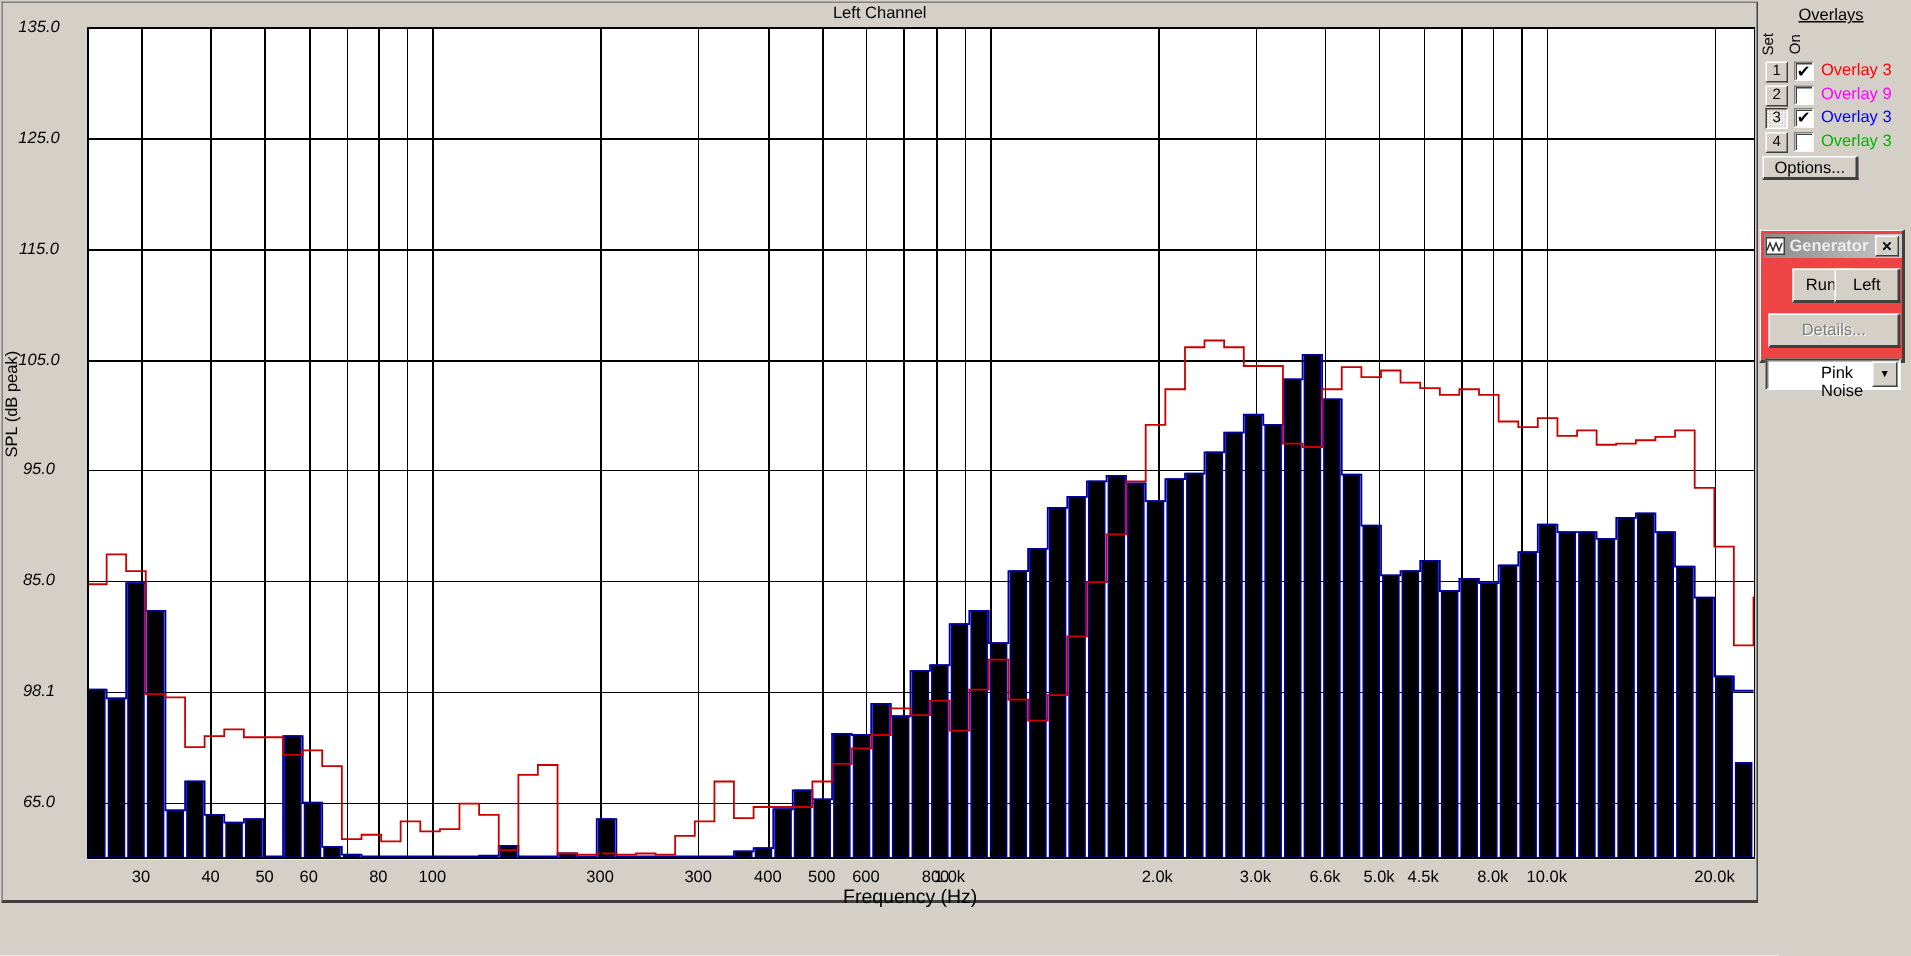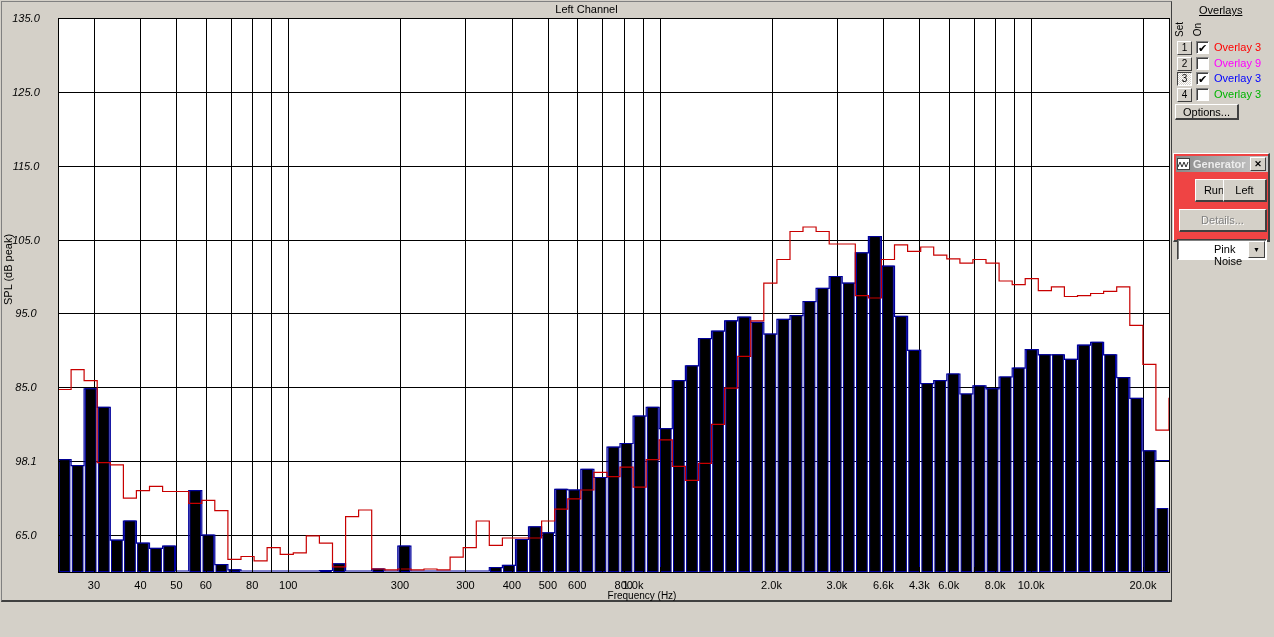--- a/index.html
+++ b/index.html
@@ -11,22 +11,22 @@
                  background:#d4d0c8; border-left:1px solid #808080; border-top:1px solid #808080;
                  border-right:1px solid #404040; border-bottom:2px solid #404040; }
   .chart-title { position:absolute; left:0; top:1px; width:100%; height:15px;
                  text-align:center; font-size:11px; color:#000; }
   .plot { position:absolute; left:56px; top:16px; width:1112px; height:555px; background:#fff; }
   .plot svg { display:block; }
   .y-axis-title { position:absolute; left:-1px; top:290px; width:14px; font-size:11px; color:#000;
                   transform:rotate(-90deg); transform-origin:center; white-space:nowrap; }
   .ytick { position:absolute; width:48px; text-align:center; font-size:11px; color:#000;font-style:italic; }
   .xtick { position:absolute; top:577px; font-size:11px; color:#000; transform:translateX(-50%); }
-  .x-axis-title { position:absolute; top:588px; left:560px; width:160px; text-align:center;
-                  font-size:10px; color:#000; }
+  .x-axis-title { position:absolute; top:588px; left:560px; width:160px; text-align:left;
+                  font-size:13px; color:#000; }
 
   
   .sidebar { position:absolute; left:1173px; top:0; width:101px; height:637px;border-radius:23px; }
   .ov-title { position:absolute; left:26px; top:4px; font-size:11px; color:#000;
               text-decoration:underline; }
   .rot-label { position:absolute; font-size:10px; color:#000; transform:rotate(-90deg);
                transform-origin:center; white-space:nowrap; }
   .ov-row { position:absolute; left:4px; height:14px; }
   .set-btn { position:absolute; left:0; top:0; width:15px; height:14px; font-size:10px;
              background:#d4d0c8; border-top:1px solid #fff; border-left:1px solid #fff;
@@ -247,22 +247,22 @@
       <div class="xtick" style="left: 398.052px;">300</div>
       <div class="xtick" style="left: 463.464px;">300</div>
       <div class="xtick" style="left: 509.875px;">400</div>
       <div class="xtick" style="left: 545.873px;">500</div>
       <div class="xtick" style="left: 575.286px;">600</div>
       <div class="xtick" style="left: 621.697px;">800</div>
       <div class="xtick" style="left: 631px;">1.0k</div>
       <div class="xtick" style="left: 769.518px;">2.0k</div>
       <div class="xtick" style="left: 834.93px;">3.0k</div>
       <div class="xtick" style="left: 881.34px;">6.6k</div>
-      <div class="xtick" style="left: 917.339px;">4.3k</div>
-      <div class="xtick" style="left: 946.752px;">6.0k</div>
+      <div class="xtick" style="left: 917.339px;">5.0k</div>
+      <div class="xtick" style="left: 946.752px;">4.5k</div>
       <div class="xtick" style="left: 993.162px;">8.0k</div>
       <div class="xtick" style="left: 1029.16px;">10.0k</div>
       <div class="xtick" style="left: 1140.98px;">20.0k</div>
     </div>
   <div class="x-axis-title">Frequency (Hz)</div>
 </div>
 
 <div class="sidebar">
   <div class="ov-title">Overlays</div>
   <div class="rot-label" style="left:-1px; top:24px;">Set</div>

